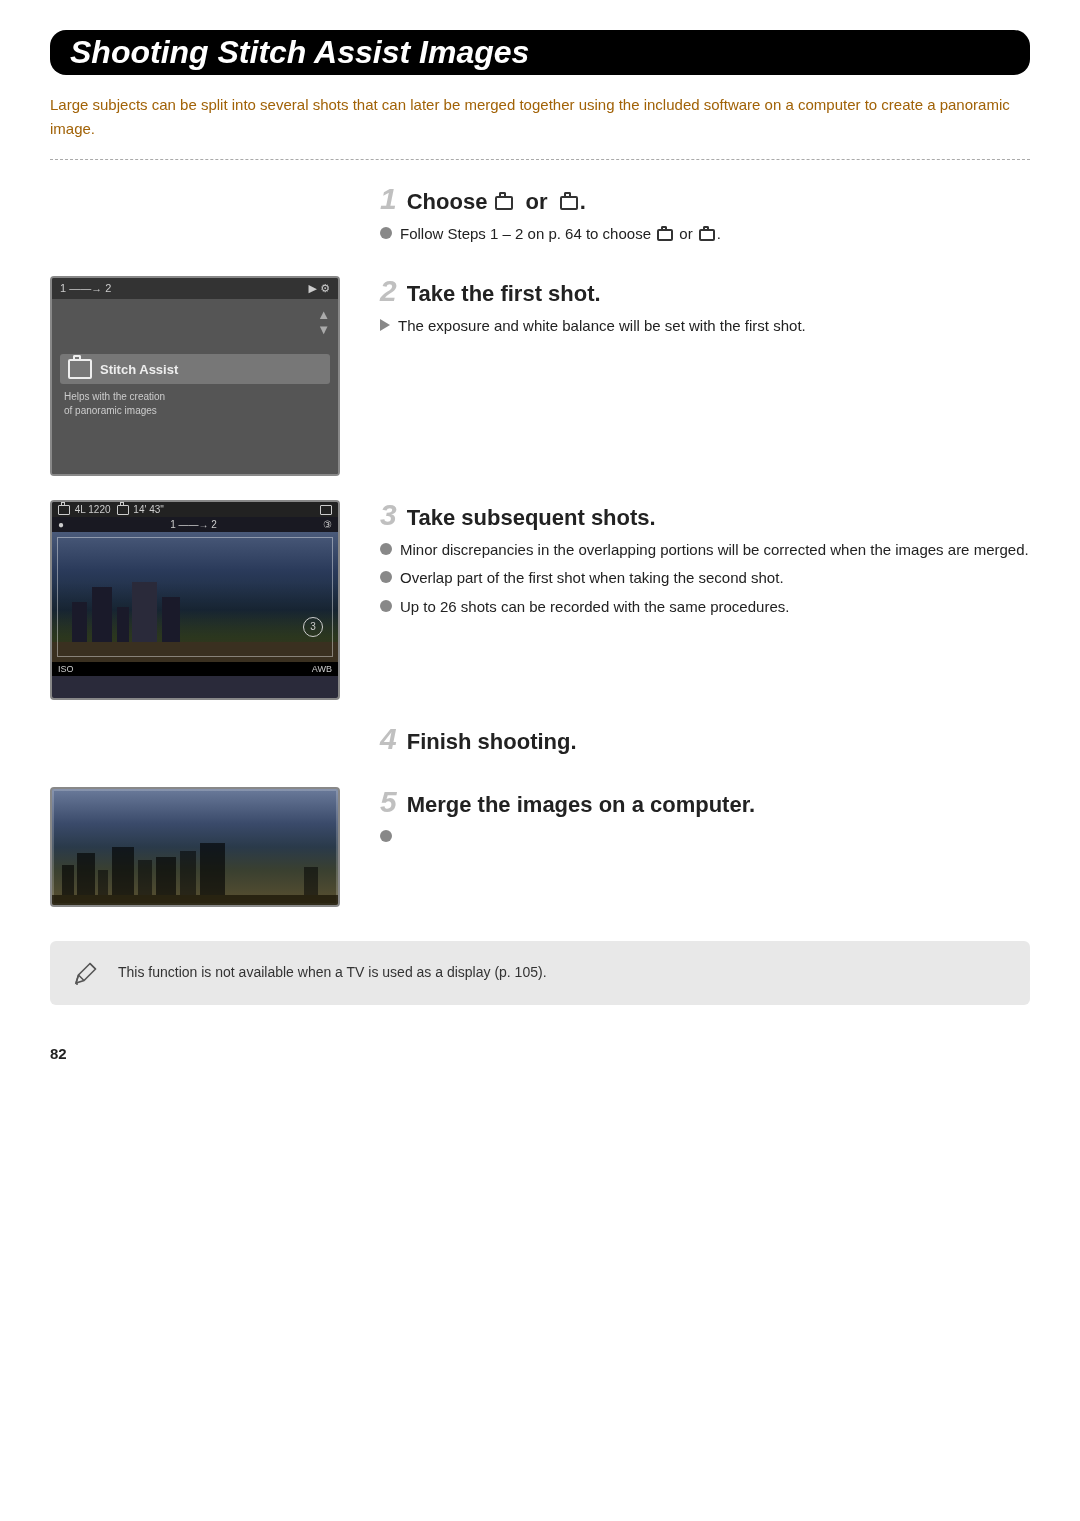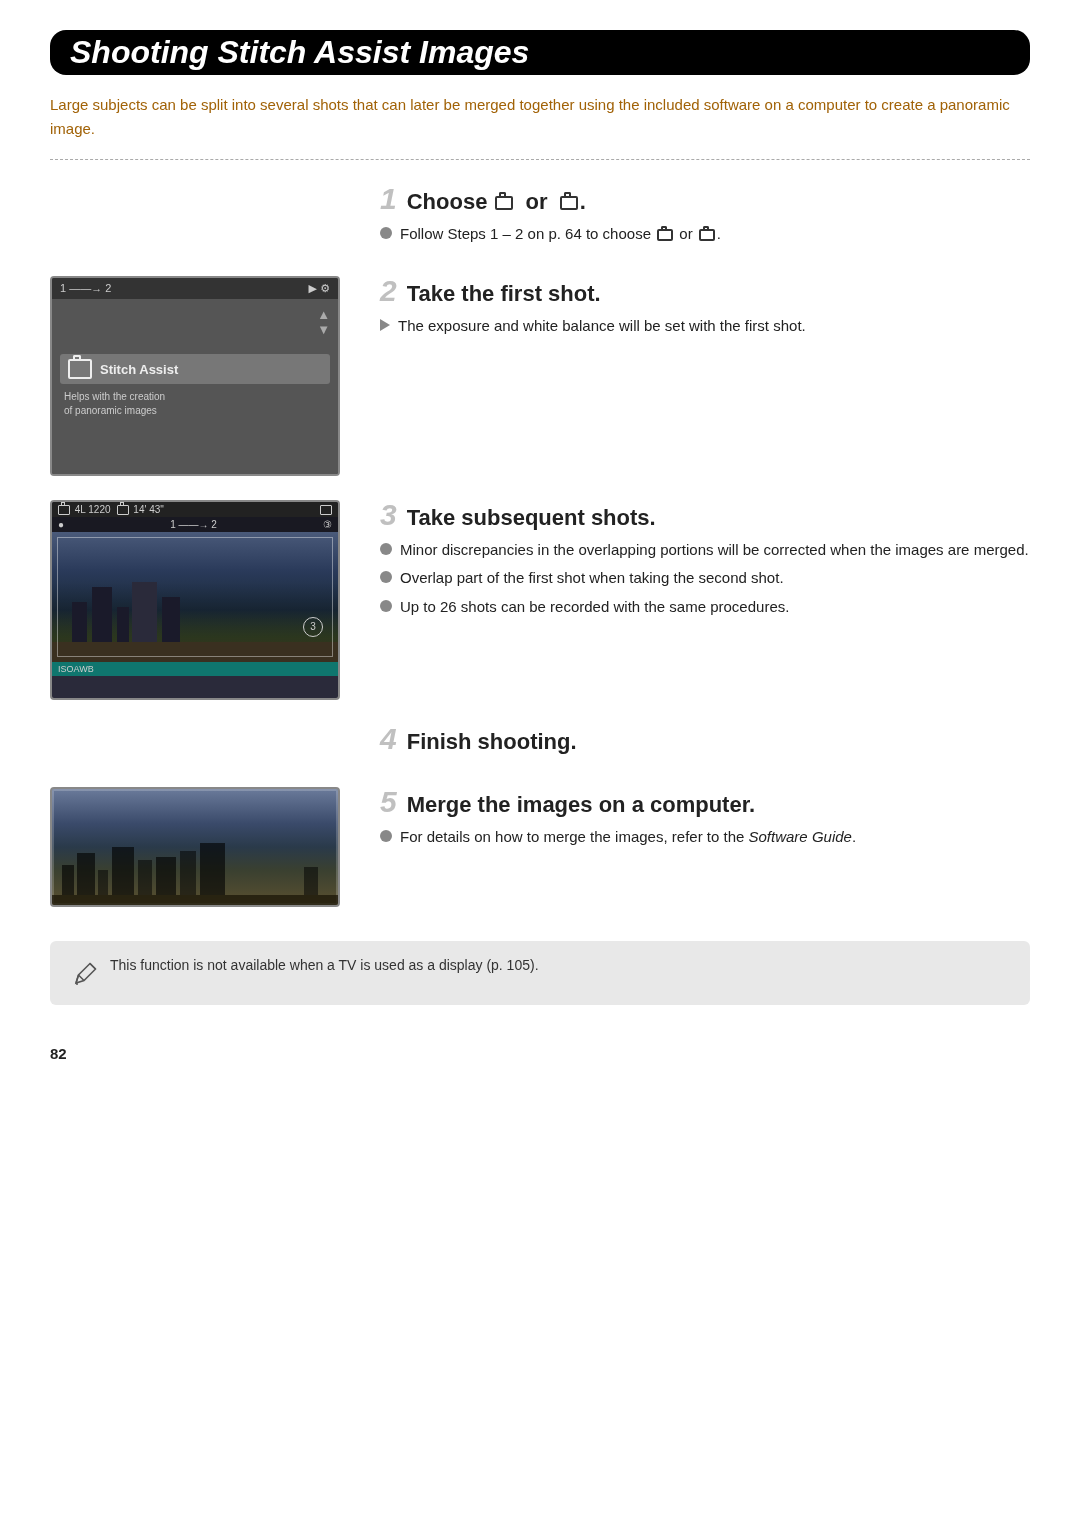--- a/index.html
+++ b/index.html
@@ -199,21 +199,22 @@
       line-height: 1;
       text-align: center;
     }
 
     
     .note-box {
       background: #e8e8e8;
       border-radius: 6px;
       padding: 14px 18px;
       display: flex;
-      gap: 6px;
+      align-items: center;
+      gap: 14px;
       margin-top: 10px;
     }
 
     .note-icon {
       width: 36px;
       height: 36px;
       flex-shrink: 0;
       display: flex;
       align-items: center;
       justify-content: center;
@@ -367,21 +368,21 @@
           <div style="position:absolute;bottom:20px;left:40px;width:20px;height:55px;background:#1a1a2a;"></div>
           <div style="position:absolute;bottom:20px;left:65px;width:12px;height:35px;background:#1a1a2a;"></div>
           <div style="position:absolute;bottom:20px;left:80px;width:25px;height:60px;background:#2a2a3a;"></div>
           <div style="position:absolute;bottom:20px;left:110px;width:18px;height:45px;background:#1a1a2a;"></div>
           <div style="position:absolute;bottom:0;left:0;right:0;height:20px;background:#3a3020;"></div>
 
           <div style="position:absolute;top:5px;left:5px;right:5px;bottom:5px;border:1px solid rgba(255,255,255,0.4);"></div>
 
           <div style="position:absolute;bottom:25px;right:15px;width:20px;height:20px;border-radius:50%;border:1.5px solid #ccc;display:flex;align-items:center;justify-content:center;color:#ccc;font-size:10px;">3</div>
         </div>
-        <div style="background:#0f766e;color:#ccc;font-size:9px;padding:2px 6px;display:flex;justify-content:flex-start;">
+        <div style="background:#000000;color:#ccc;font-size:9px;padding:2px 6px;display:flex;justify-content:space-between;">
           <span>ISO</span>
           <span>AWB</span>
         </div>
       </div>
     </div>
     <div class="step-text-col">
       <div class="step-heading">
         <span class="faded-num">3</span>
         <strong>Take subsequent shots.</strong>
       </div>
@@ -433,21 +434,20 @@
       </div>
     </div>
     <div class="step-text-col">
       <div class="step-heading">
         <span class="faded-num">5</span>
         <strong>Merge the images on a computer.</strong>
       </div>
       <ul class="bullet-list">
         <li>
           <span class="bullet-circle"></span>
-          <span>For details on how to merge the images, refer to the <em class="italic-text">Software Guide</em>.</span>
         </li>
       </ul>
     </div>
   </div>
 
 </div>
 
 <div class="note-box">
   <div class="note-icon">
     <svg width="32" height="32" viewBox="0 0 32 32" fill="none" xmlns="http://www.w3.org/2000/svg">

